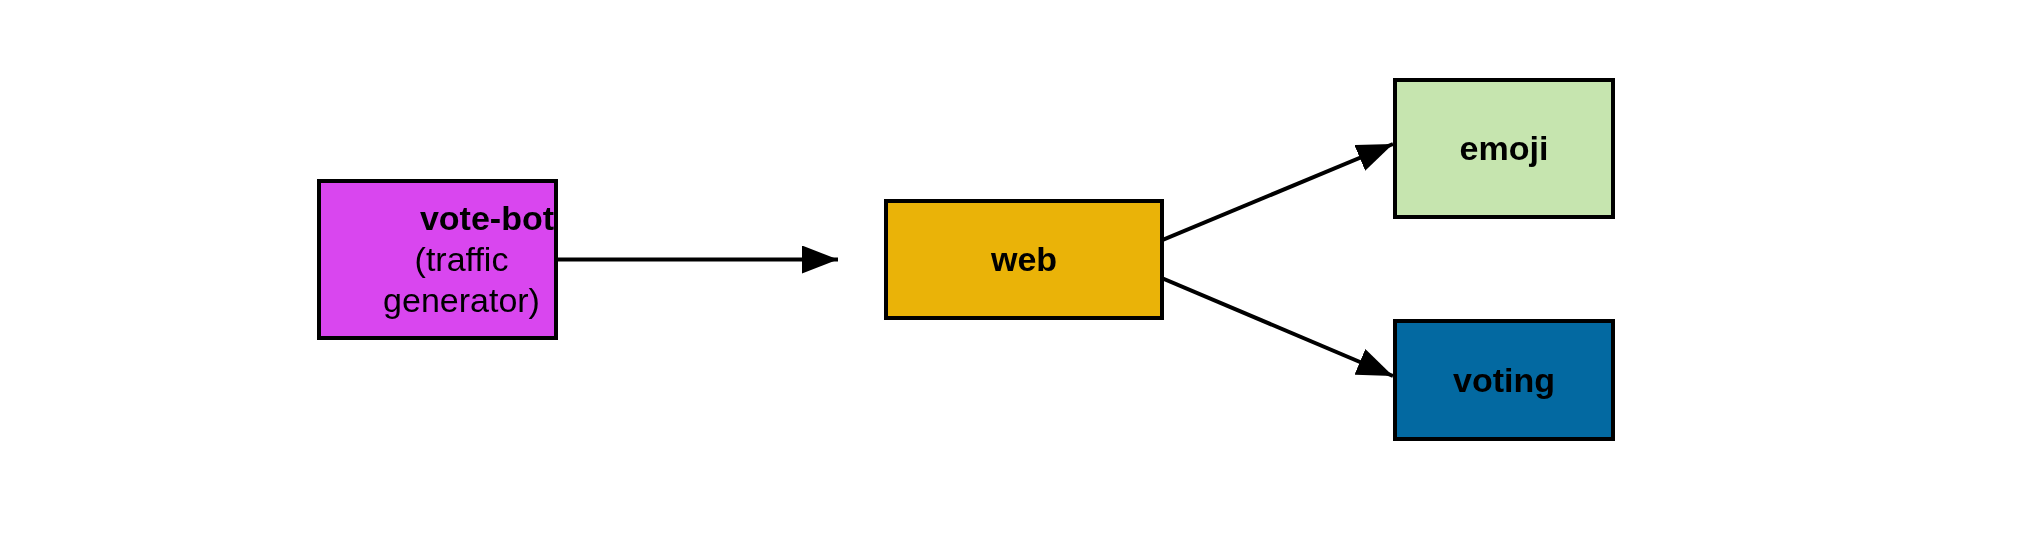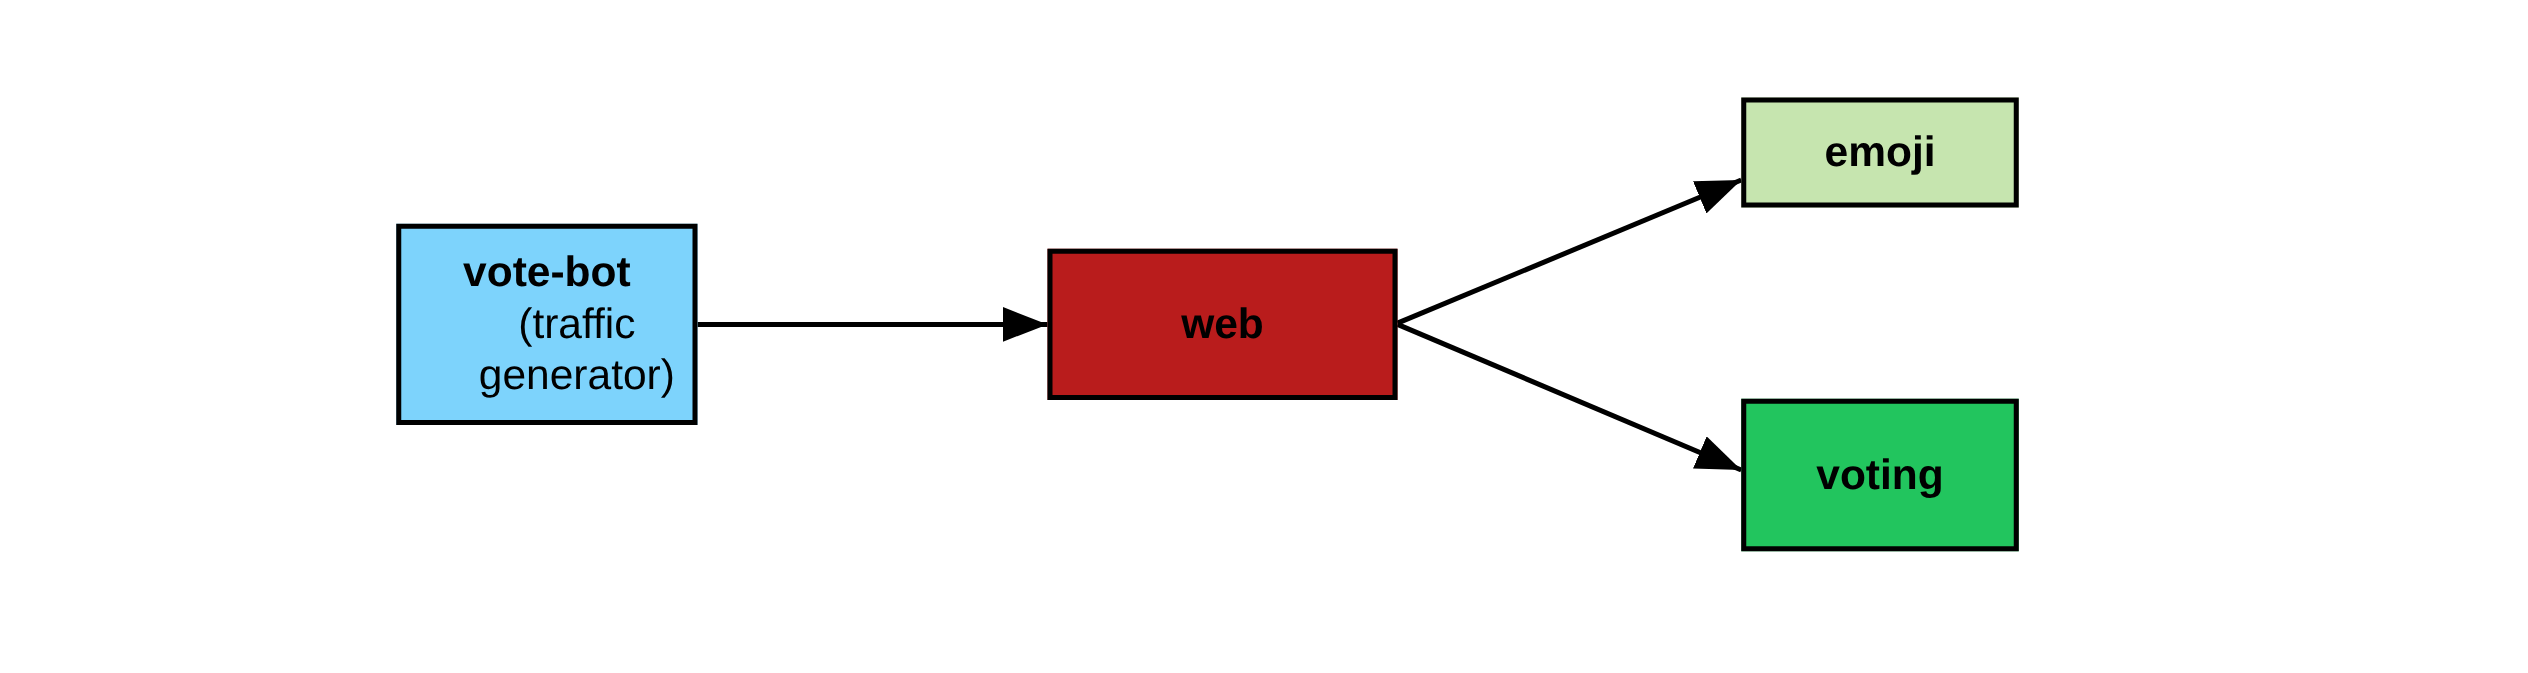--- a/index.html
+++ b/index.html
@@ -45,49 +45,49 @@
   .node-subtitle {
     font-weight: normal;
     padding: 0 10px;
     margin-left: 48px;
   }
   .node-label {
     font-weight: bold;
   }
   .node-vote-bot { left: 317px; top: 179px; width: 241px; height: 161px; }
   .node-web      { left: 838px; top: 199px; width: 280px; height: 121px; }
-  .node-emoji    { left: 1393px; top: 78px;  width: 222px; height: 88px; }
+  .node-emoji    { left: 1393px; top: 78px;  width: 222px; height: 141px; }
   .node-voting   { left: 1393px; top: 319px; width: 222px; height: 122px; }
 </style>
 </head>
 <body>
 
 <div class="canvas">
 
   <svg class="edges-layer" viewBox="0 0 2022 538">
     <defs>
       <marker id="arrowhead" markerWidth="9" markerHeight="7" refX="9" refY="3.5" orient="auto">
         <path d="M0,0 L9,3.5 L0,7 Z" style="fill: rgb(0, 0, 0);"></path>
       </marker>
     </defs>
     <line class="edge-line" x1="558" y1="259.5" x2="838" y2="259.5" marker-end="url(#arrowhead)" style="stroke: rgb(0, 0, 0);"></line>
     <line class="edge-line" x1="1118" y1="258.5" x2="1393" y2="144" marker-end="url(#arrowhead)" style="stroke: rgb(0, 0, 0);"></line>
     <line class="edge-line" x1="1118" y1="259.5" x2="1393" y2="376" marker-end="url(#arrowhead)" style="stroke: rgb(0, 0, 0);"></line>
   </svg>
 
-  <div class="node node-vote-bot" style="background-color: #7dd3fc;">
+  <div class="node node-vote-bot" style="background-color: #d946ef; align-items: flex-end;">
     <div class="node-title">vote-bot</div>
     <div class="node-subtitle">(traffic generator)</div>
   </div>
 
-  <div class="node node-web" style="background-color: #b91c1c;">
+  <div class="node node-web" style="background-color: #eab308; margin-left: 46px;">
     <div class="node-label">web</div>
   </div>
 
   <div class="node node-emoji" style="background-color: rgb(198, 229, 175);">
     <div class="node-label">emoji</div>
   </div>
 
-  <div class="node node-voting" style="background-color: #22c55e;">
+  <div class="node node-voting" style="background-color: #0369a1;">
     <div class="node-label">voting</div>
   </div>
 
 </div>
 
 </body></html>

